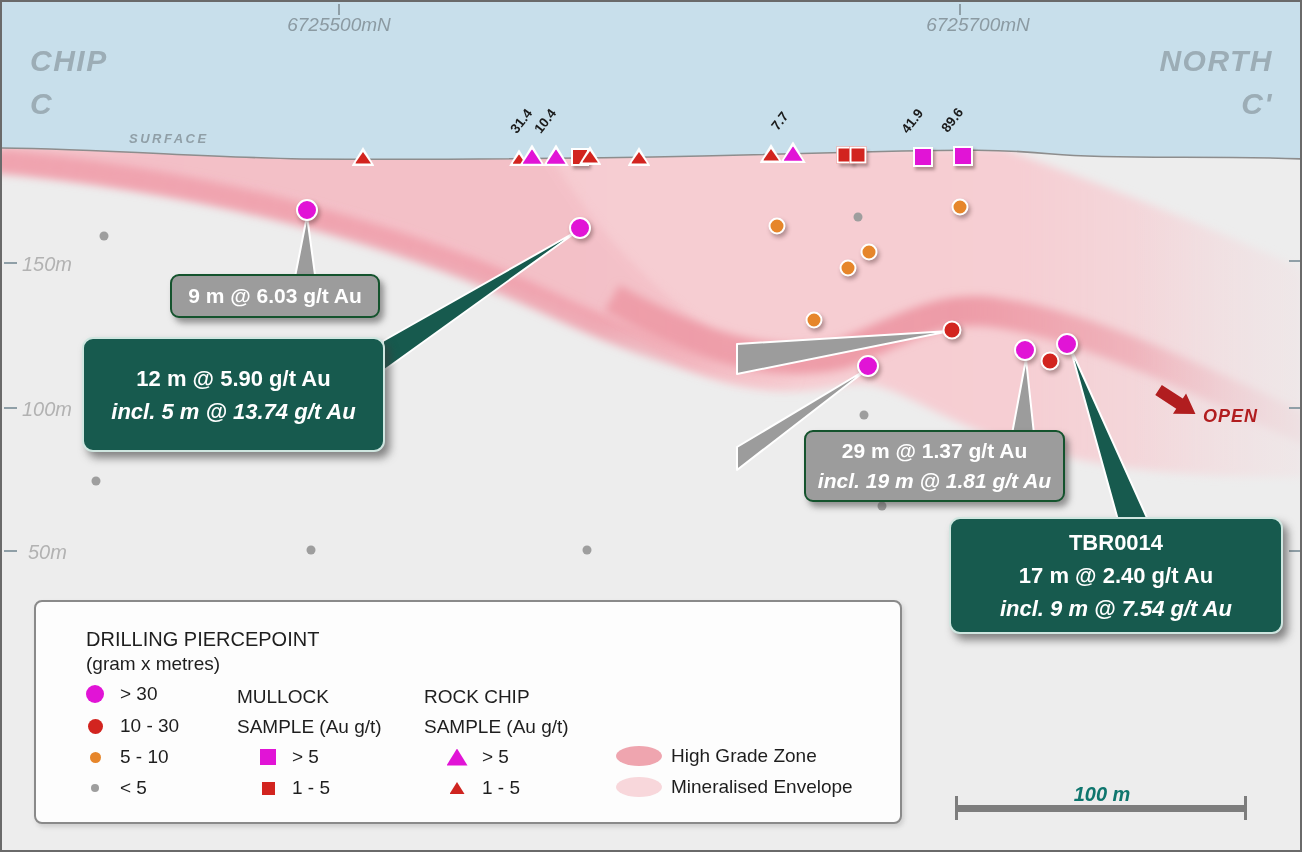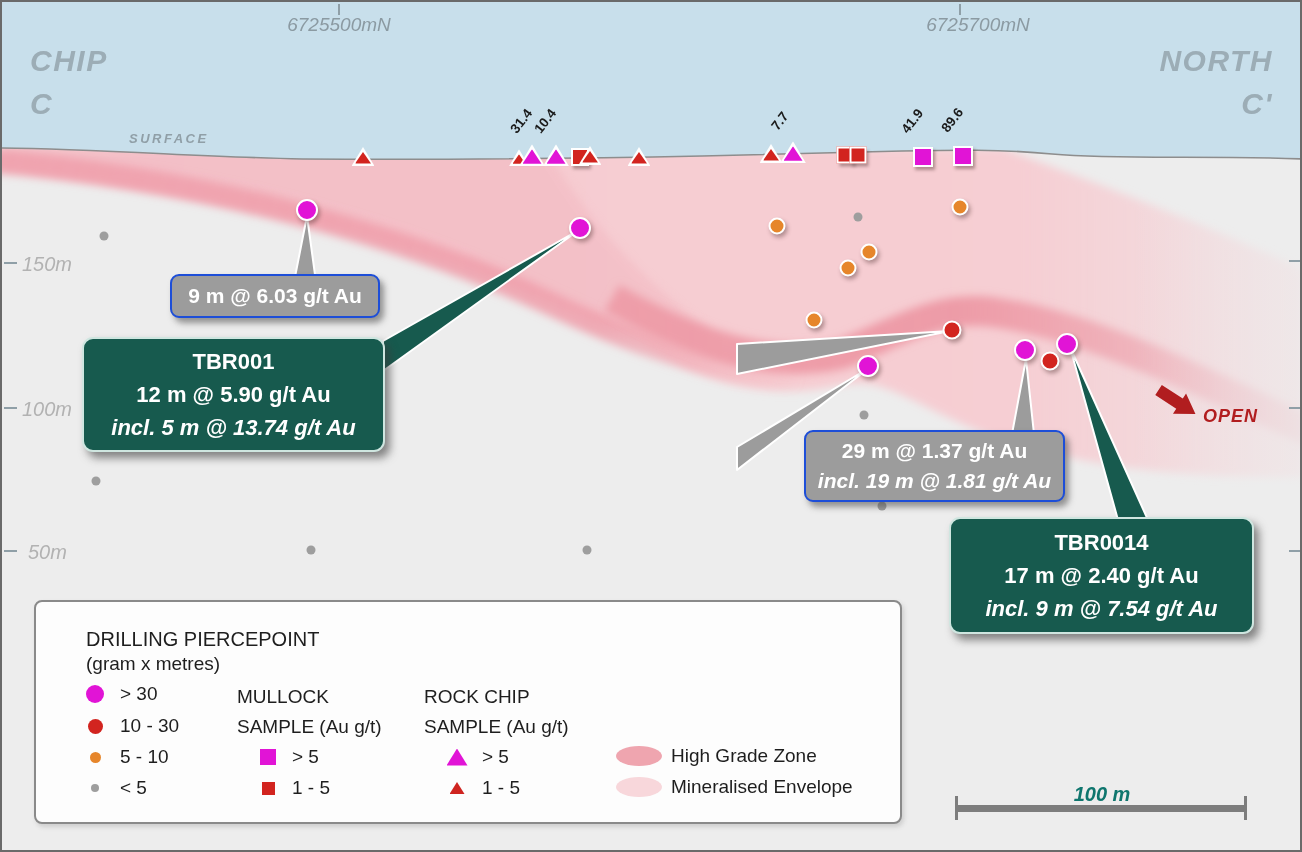--- a/index.html
+++ b/index.html
@@ -23,21 +23,21 @@
        box-shadow:2px 3px 3px rgba(90,60,60,.45);}
   .tri{position:absolute;transform:translate(-50%,-58%);background:#fff;
        clip-path:polygon(50% 0,100% 100%,0 100%);
        filter:drop-shadow(2px 3px 2px rgba(90,60,60,.4));}
   .tri>span{position:absolute;left:3.5px;right:3.5px;top:5px;bottom:2.5px;
        clip-path:polygon(50% 0,100% 100%,0 100%);}
   .flat-tri{clip-path:polygon(50% 0,100% 100%,0 100%);}
   .samp-label{position:absolute;font-size:13.5px;font-weight:bold;color:#1b1b1b;
        transform:rotate(-52deg);transform-origin:left bottom;z-index:4;white-space:nowrap;}
 
-  .callout{position:absolute;background:#9c9c9c;border:2px solid #1d4ed8;border-radius:9px;
+  .callout{position:absolute;background:#9c9c9c;border:2px solid #14532d;border-radius:9px;
        box-shadow:4px 5px 6px rgba(70,70,70,.55);color:#fff;font-weight:bold;font-size:21px;
        display:flex;flex-direction:column;justify-content:center;text-align:center;
        line-height:1.45;box-sizing:border-box;}
   .callout .i{font-style:italic;}
   .drill{background:#175a4e;border:2px solid #cfe6e0;border-radius:11px;font-size:22px;
        box-shadow:5px 6px 8px rgba(60,60,60,.6);line-height:1.5;}
 
   #legend{position:absolute;background:#fdfdfd;border:2px solid #8a8a8a;border-radius:8px;
        left:32px;top:598px;width:868px;height:224px;z-index:4;box-sizing:border-box;
        box-shadow:2px 3px 4px rgba(120,120,120,.25);}
@@ -189,25 +189,24 @@
     </div>
   <div id="callouts">
       <div class="callout" style="left: 168px; top: 272px; width: 210px; height: 44px;">
         <div>9 m @ 6.03 g/t Au</div>
       </div>
       <div class="callout" style="left: 802px; top: 428px; width: 261px; height: 72px;">
         <div>29 m @ 1.37 g/t Au</div>
         <div class="i">incl. 19 m @ 1.81 g/t Au</div>
       </div>
       <div class="callout drill" style="left: 80px; top: 335px; width: 303px; height: 115px;">
-        <div>TBR001</div>
         <div>12 m @ 5.90 g/t Au</div>
         <div class="i">incl. 5 m @ 13.74 g/t Au</div>
       </div>
-      <div class="callout drill" style="left: 947px; top: 515px; width: 305px; height: 117px;">
+      <div class="callout drill" style="left: 947px; top: 515px; width: 334px; height: 117px;">
         <div>TBR0014</div>
         <div>17 m @ 2.40 g/t Au</div>
         <div class="i">incl. 9 m @ 7.54 g/t Au</div>
       </div>
     </div>
 
   <div class="abs heading" style="left:28px;top:42px;">CHIP</div>
   <div class="abs heading" style="left:28px;top:85px;">C</div>
   <div class="abs heading" style="right:27px;top:42px;text-align:right;">NORTH</div>
   <div class="abs heading" style="right:27px;top:85px;text-align:right;">C'</div>

